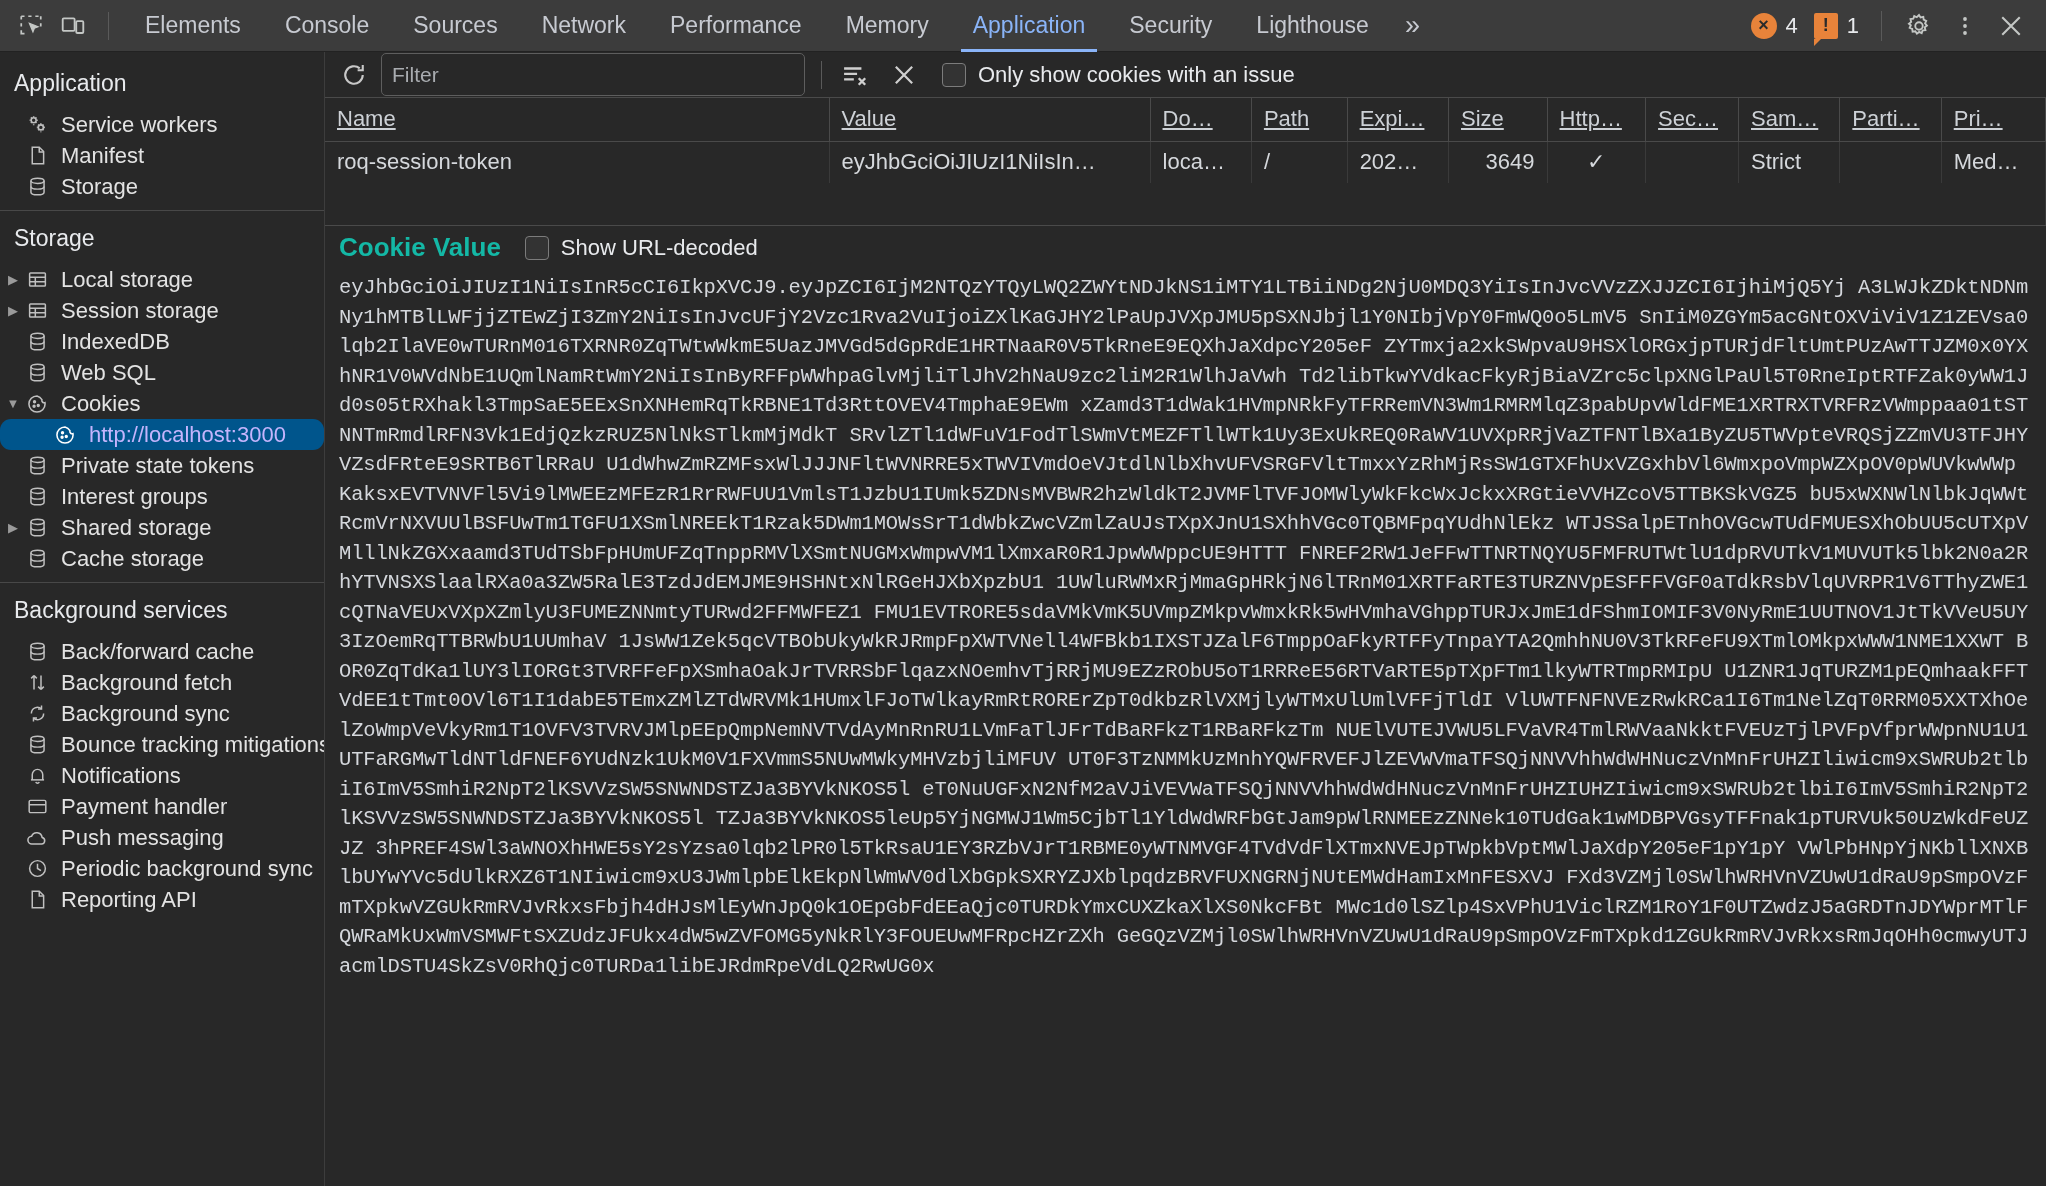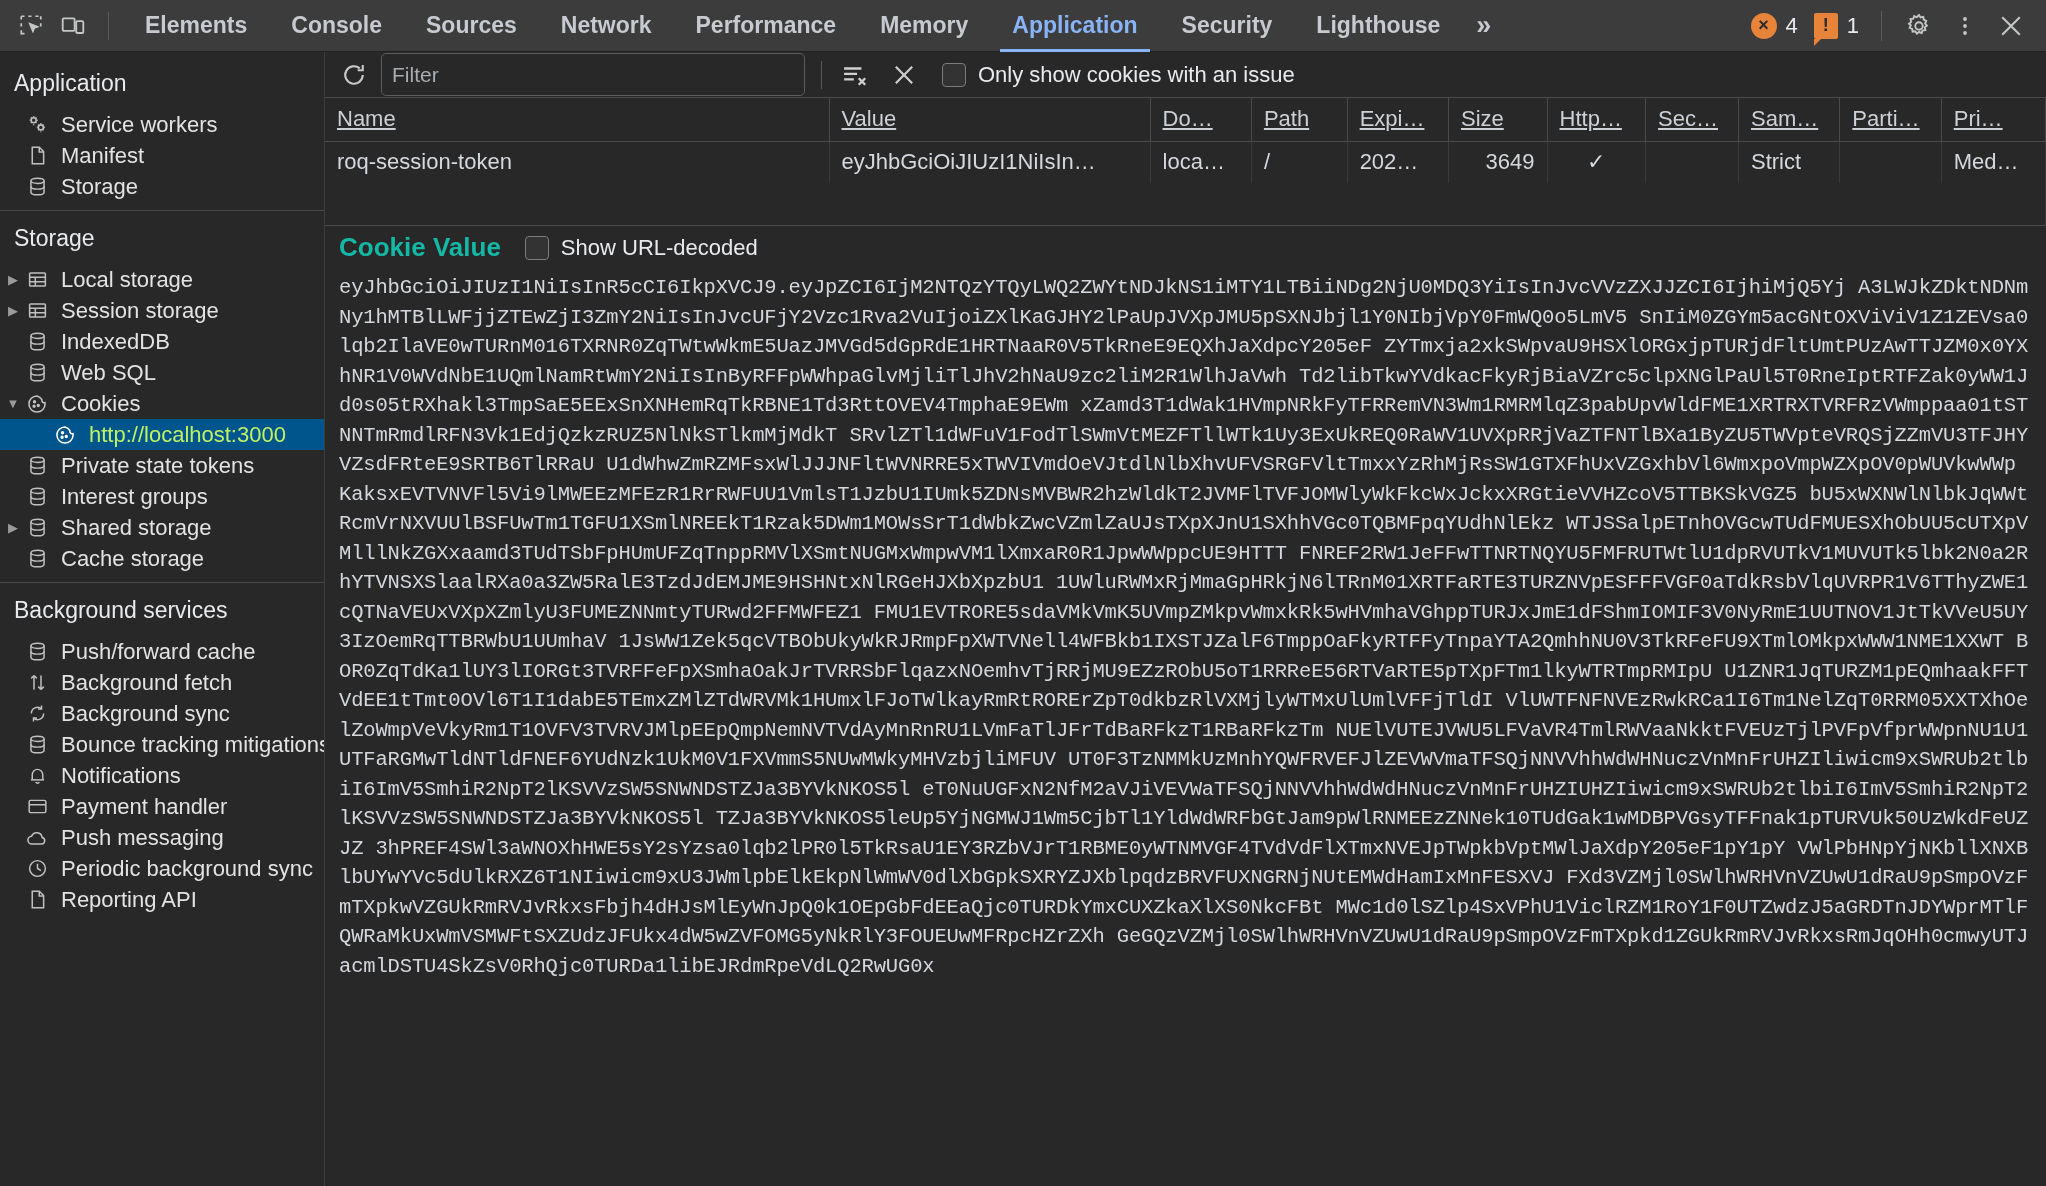--- a/index.html
+++ b/index.html
@@ -19,21 +19,21 @@
     display: flex; align-items: center;
     border-bottom: 1px solid #222;
     padding: 0 8px 0 10px;
   }
   .tb-iconbtn {
     width: 42px; height: 42px;
     display: flex; align-items: center; justify-content: center;
     color: #c4c7c5;
   }
   .tb-sep { width: 1px; height: 28px; background: #5a5a5a; margin: 0 14px; }
-  .tabs { display: flex; align-items: center; height: 52px; font-weight: bold; }
+  .tabs { display: flex; align-items: center; height: 52px; }
   .tab {
     padding: 0 22px; height: 52px;
     display: flex; align-items: center;
     font-size: 23px; color: #c7cad1;
     white-space: nowrap;
     position: relative;
   }
   .tab.active { color: #8ab4f8; }
   .tab.active::after {
     content: ""; position: absolute; left: 10px; right: 10px; bottom: 0;
@@ -80,21 +80,21 @@
     padding: 12px 0 12px 14px;
   }
   .sec-div { height: 1px; background: #484848; margin: 8px 0 2px 0; }
   .s-item {
     display: flex; align-items: center;
     height: 31px; padding-left: 26px;
     font-size: 22px; color: #e3e3e3;
     white-space: nowrap;
   }
   .s-item.indent2 { padding-left: 52px; }
-  .s-item.selected { background: #00558c; color: #bef264; }
+  .s-item.selected { background: #00558c; color: #c4b5fd; border-radius: 11px; }
   .s-ico {
     width: 26px; height: 26px; min-width: 26px;
     margin-right: 11px;
     display: flex; align-items: center; justify-content: center;
     color: #c0c0c0;
   }
   .s-item.selected .s-ico { color: #fff; }
   .tw {
     width: 22px; min-width: 22px; margin-left: -24px;
     display: flex; align-items: center; justify-content: center;
@@ -408,21 +408,21 @@
       <div class="sec-title">Background services</div>
       <div class="s-item">
         <span class="tw empty">▸</span>
         <span class="s-ico">
           <svg width="21" height="21" viewBox="0 0 24 24" fill="none" stroke="currentColor" stroke-width="1.7">
             <ellipse cx="12" cy="5.5" rx="7.5" ry="3"></ellipse>
               <path d="M4.5 5.5v13c0 1.7 3.4 3 7.5 3s7.5-1.3 7.5-3v-13"></path>
             <path d="M4.5 12c0 1.7 3.4 3 7.5 3s7.5-1.3 7.5-3"></path>
           </svg>
         </span>
-        <span>Push/forward cache</span>
+        <span>Back/forward cache</span>
       </div>
       <div class="s-item">
         <span class="tw empty">▸</span>
         <span class="s-ico">
           <svg width="21" height="21" viewBox="0 0 24 24" fill="none" stroke="currentColor" stroke-width="1.7">
             <path d="M8 20V4M8 4L4.8 7.3M8 4l3.2 3.3"></path>
             <path d="M16 4v16M16 20l3.2-3.3M16 20l-3.2-3.3"></path>
           </svg>
         </span>
         <span>Background fetch</span>

